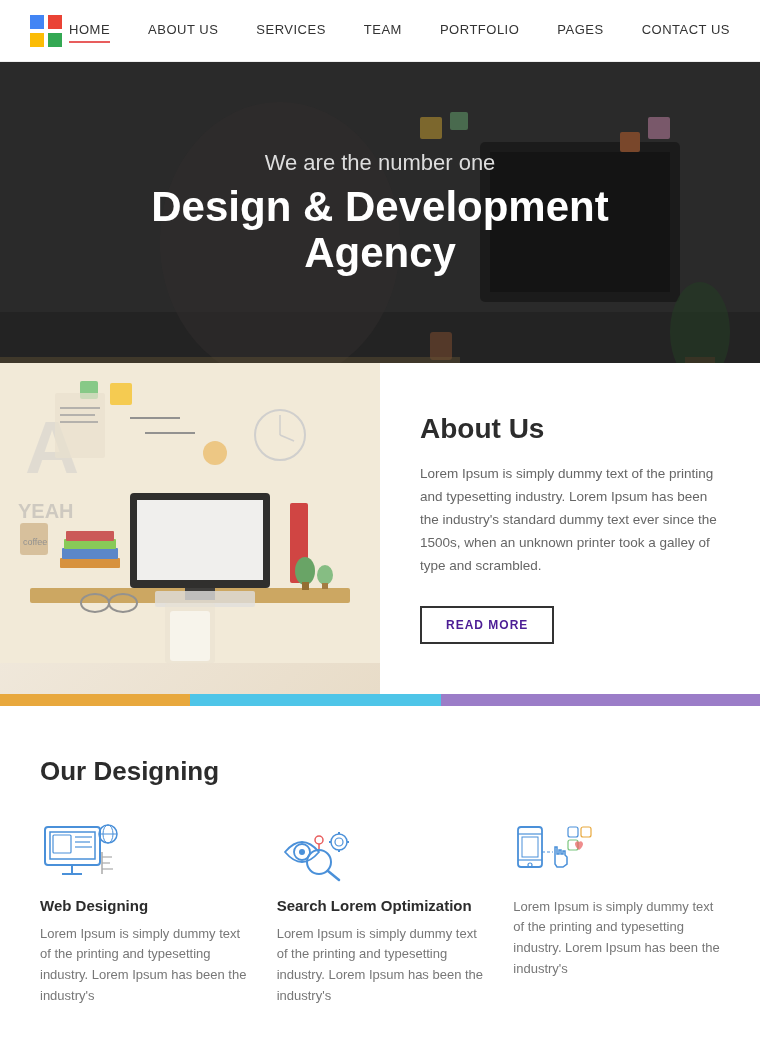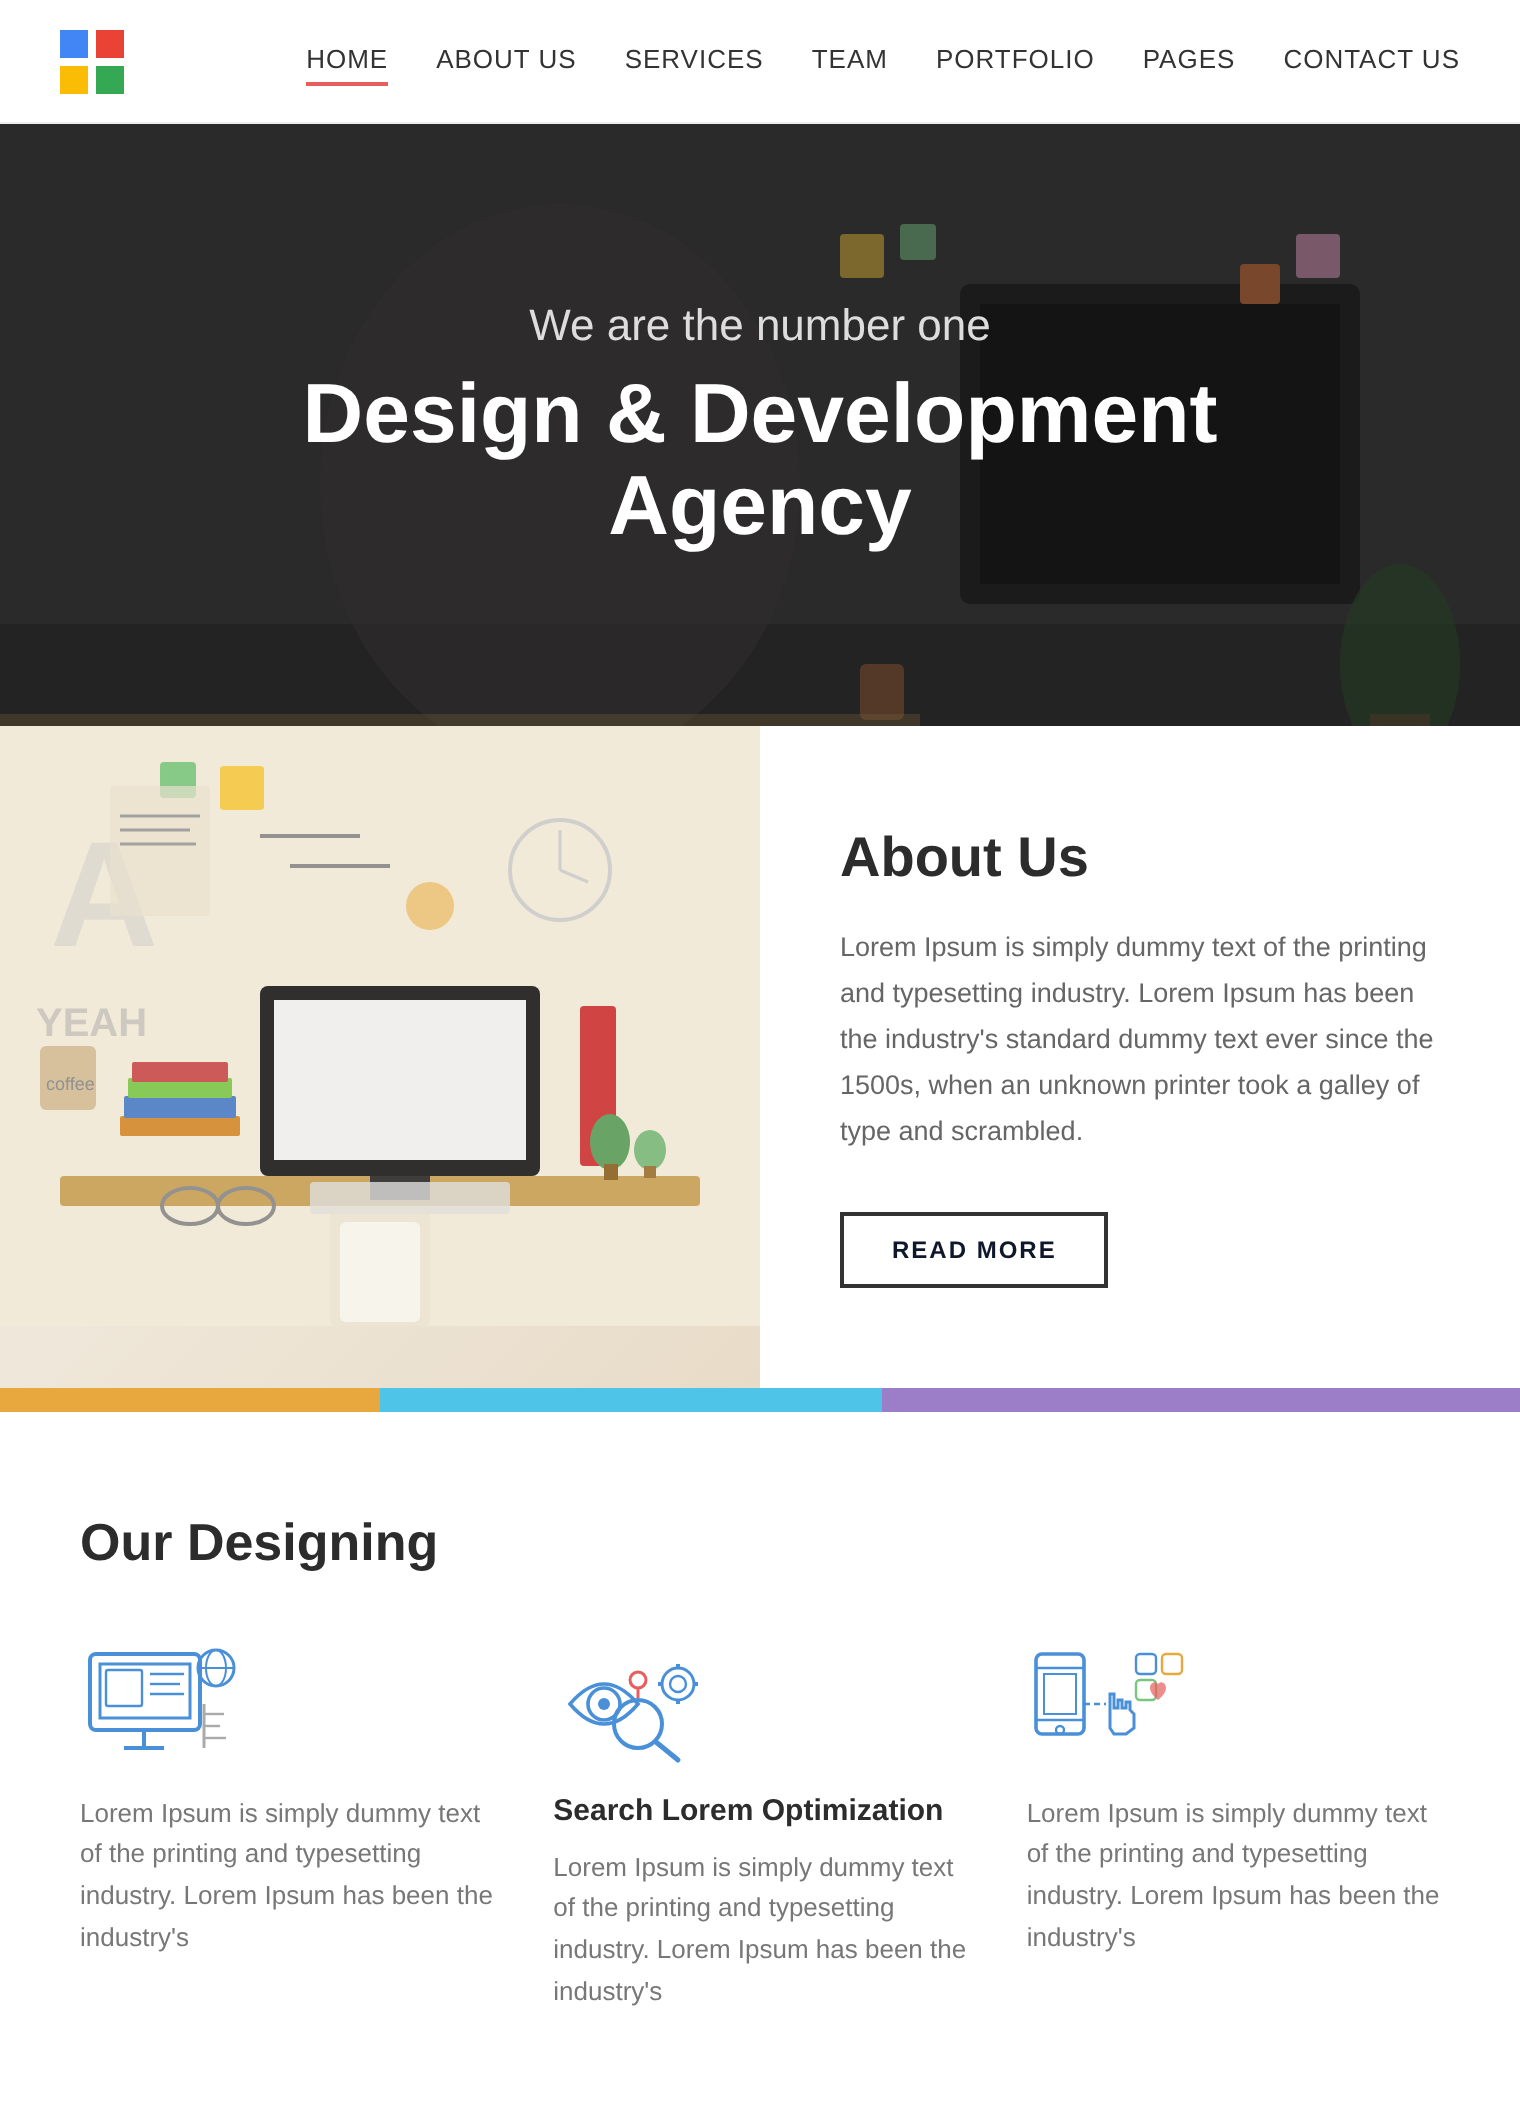--- a/index.html
+++ b/index.html
@@ -18,21 +18,21 @@
     .logo {
       display: flex;
       align-items: center;
     }
     .logo-icon {
       width: 32px;
       height: 32px;
     }
     .nav {
       display: flex;
-      gap: 24px;
+      gap: 38px;
       align-items: center;
     }
     .nav-item {
       font-size: 13px;
       font-weight: 500;
       color: #333;
       text-transform: uppercase;
       letter-spacing: 0.5px;
       cursor: pointer;
       padding-bottom: 3px;
@@ -122,21 +122,21 @@
     .about-text {
       font-size: 13.5px;
       color: #666;
       line-height: 1.7;
       margin-bottom: 28px;
     }
     .read-more-btn {
       display: inline-block;
       padding: 10px 24px;
       border: 2px solid #333;
-      color: #0f172a;
+      color: #4c1d95;
       font-size: 12px;
       font-weight: 600;
       letter-spacing: 1px;
       text-transform: uppercase;
       cursor: pointer;
       background: transparent;
       width: fit-content;
     }
 
     
@@ -347,20 +347,21 @@
           <circle cx="68" cy="12" r="9" fill="none" stroke="#4a90d9" stroke-width="1.5"></circle>
           <ellipse cx="68" cy="12" rx="5" ry="9" fill="none" stroke="#4a90d9" stroke-width="1"></ellipse>
           <line x1="59" y1="12" x2="77" y2="12" stroke="#4a90d9" stroke-width="1"></line>
 
           <line x1="62" y1="30" x2="62" y2="52" stroke="#aaa" stroke-width="1.5"></line>
           <line x1="62" y1="35" x2="72" y2="35" stroke="#aaa" stroke-width="1.2"></line>
           <line x1="62" y1="41" x2="70" y2="41" stroke="#aaa" stroke-width="1.2"></line>
           <line x1="62" y1="47" x2="73" y2="47" stroke="#aaa" stroke-width="1.2"></line>
         </svg>
       </div>
+      <h3 class="service-name">Web Designing</h3>
       <p class="service-desc">Lorem Ipsum is simply dummy text of the printing and typesetting industry. Lorem Ipsum has been the industry's</p>
     </div>
 
     <div class="service-item">
       <div class="service-icon">
         <svg class="icon-svg" viewBox="0 0 80 60" xmlns="http://www.w3.org/2000/svg">
 
           <path d="M 8 30 Q 25 10 42 30 Q 25 50 8 30 Z" fill="none" stroke="#4a90d9" stroke-width="1.8"></path>
           <circle cx="25" cy="30" r="8" fill="none" stroke="#4a90d9" stroke-width="1.8"></circle>
           <circle cx="25" cy="30" r="3" fill="#4a90d9"></circle>

